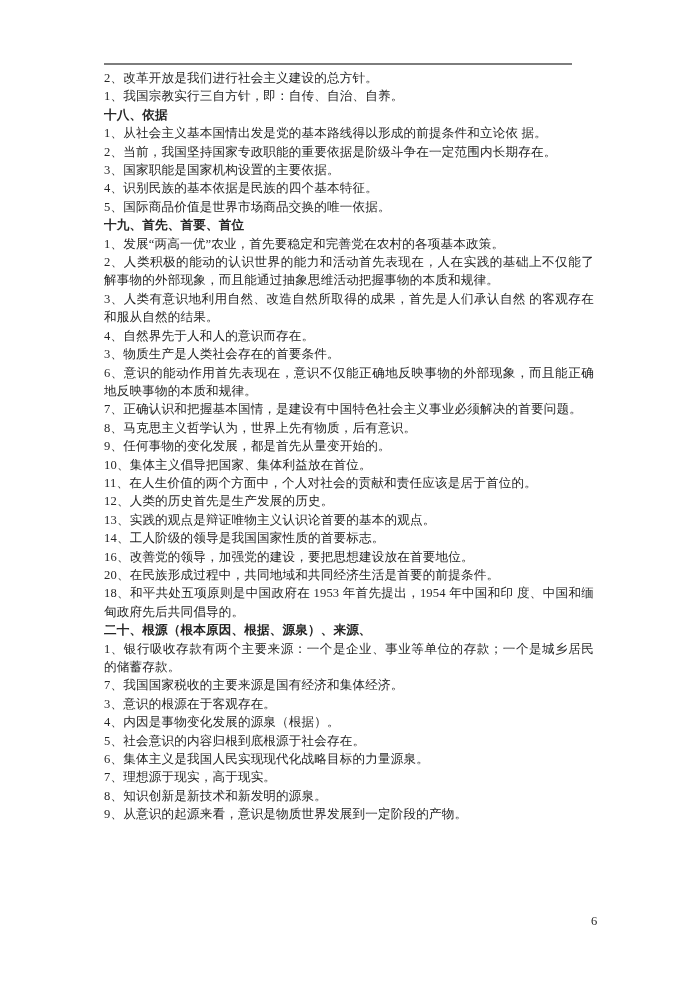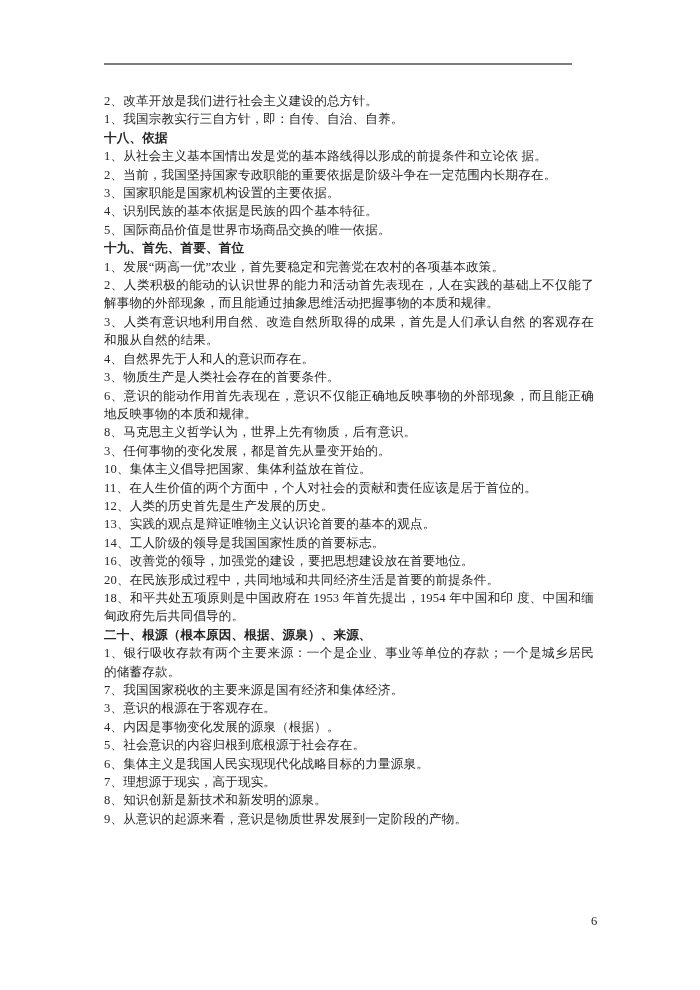--- a/index.html
+++ b/index.html
@@ -19,21 +19,21 @@
     position: absolute;
     left: 104px;
     top: 63px;
     width: 468px;
     height: 2px;
     background: var(--rule-color, #7d7d7d);
   }
   .content {
     position: absolute;
     left: 104px;
-    top: 92px;
+    top: 69px;
     width: 490px;
   }
   .para {
     margin: 0;
     padding: 0;
     font-size: 12.6px;
     line-height: 18.4px;
     letter-spacing: 0.15px;
     color: var(--text-color, #262626);
     text-align: justify;
@@ -69,22 +69,23 @@
       <p class="para">3、国家职能是国家机构设置的主要依据。</p>
       <p class="para">4、识别民族的基本依据是民族的四个基本特征。</p>
       <p class="para">5、国际商品价值是世界市场商品交换的唯一依据。</p>
       <p class="para heading">十九、首先、首要、首位</p>
       <p class="para">1、发展“两高一优”农业，首先要稳定和完善党在农村的各项基本政策。</p>
       <p class="para">2、人类积极的能动的认识世界的能力和活动首先表现在，人在实践的基础上不仅能了解事物的外部现象，而且能通过抽象思维活动把握事物的本质和规律。</p>
       <p class="para">3、人类有意识地利用自然、改造自然所取得的成果，首先是人们承认自然 的客观存在和服从自然的结果。</p>
       <p class="para">4、自然界先于人和人的意识而存在。</p>
       <p class="para">3、物质生产是人类社会存在的首要条件。</p>
       <p class="para">6、意识的能动作用首先表现在，意识不仅能正确地反映事物的外部现象，而且能正确地反映事物的本质和规律。</p>
+      <p class="para">7、正确认识和把握基本国情，是建设有中国特色社会主义事业必须解决的首要问题。</p>
       <p class="para">8、马克思主义哲学认为，世界上先有物质，后有意识。</p>
-      <p class="para">3、任何事物的变化发展，都是首先从量变开始的。</p>
+      <p class="para">9、任何事物的变化发展，都是首先从量变开始的。</p>
       <p class="para">10、集体主义倡导把国家、集体利益放在首位。</p>
       <p class="para">11、在人生价值的两个方面中，个人对社会的贡献和责任应该是居于首位的。</p>
       <p class="para">12、人类的历史首先是生产发展的历史。</p>
       <p class="para">13、实践的观点是辩证唯物主义认识论首要的基本的观点。</p>
       <p class="para">14、工人阶级的领导是我国国家性质的首要标志。</p>
       <p class="para">16、改善党的领导，加强党的建设，要把思想建设放在首要地位。</p>
       <p class="para">20、在民族形成过程中，共同地域和共同经济生活是首要的前提条件。</p>
       <p class="para">18、和平共处五项原则是中国政府在 1953 年首先提出，1954 年中国和印 度、中国和缅甸政府先后共同倡导的。</p>
       <p class="para heading">二十、根源（根本原因、根据、源泉）、来源、</p>
       <p class="para">1、银行吸收存款有两个主要来源：一个是企业、事业等单位的存款；一个是城乡居民的储蓄存款。</p>

